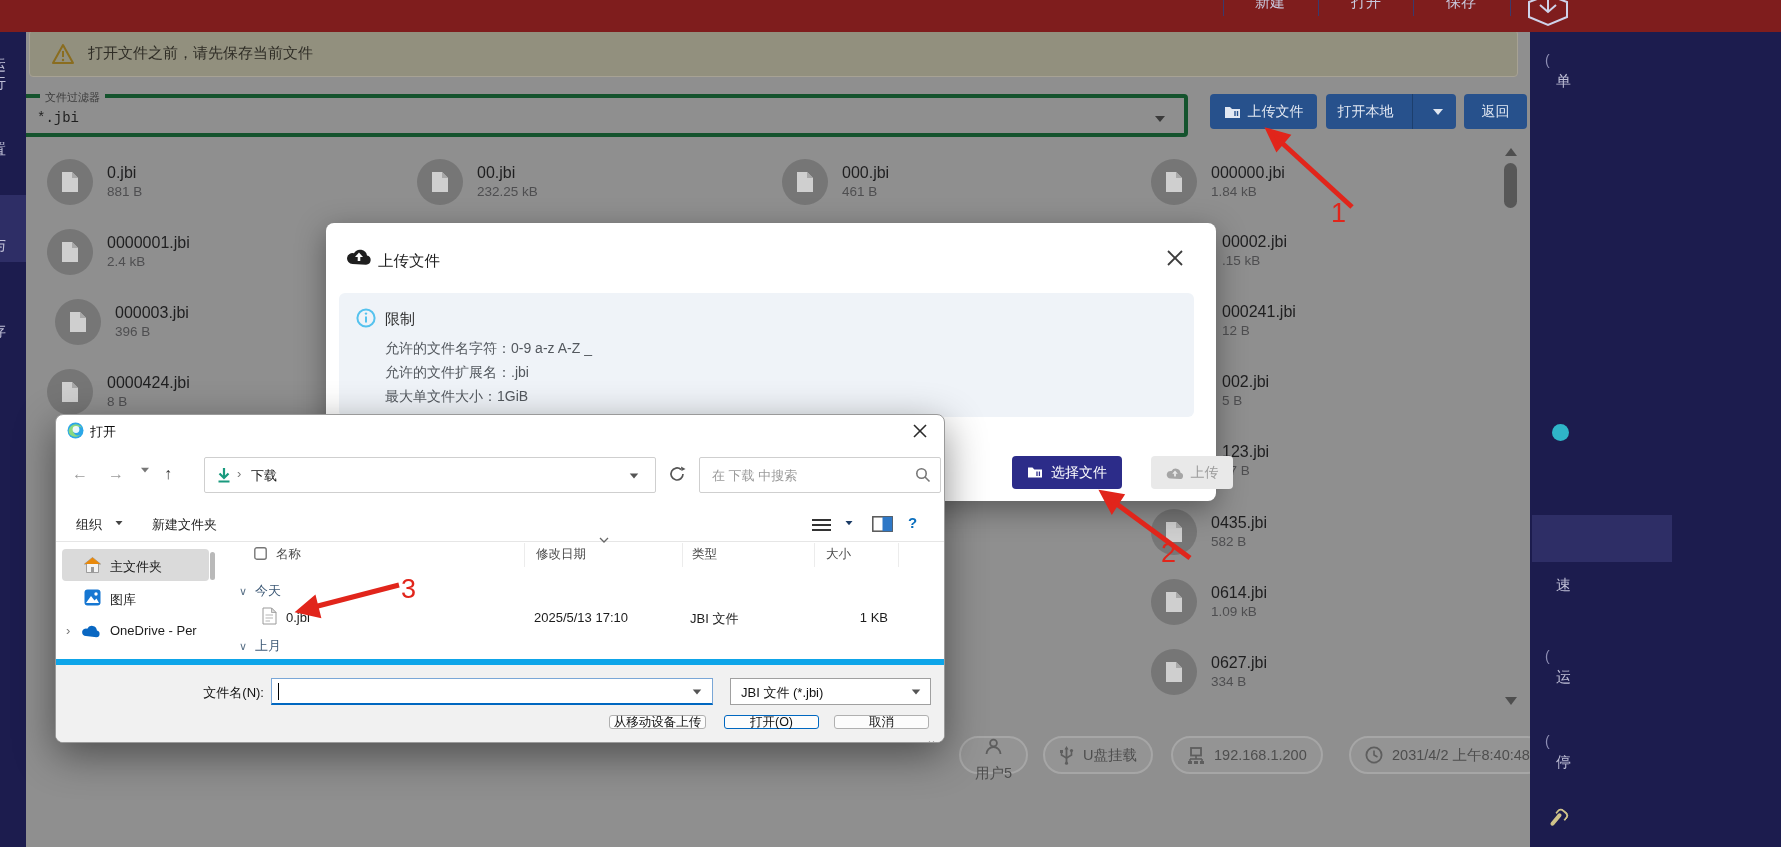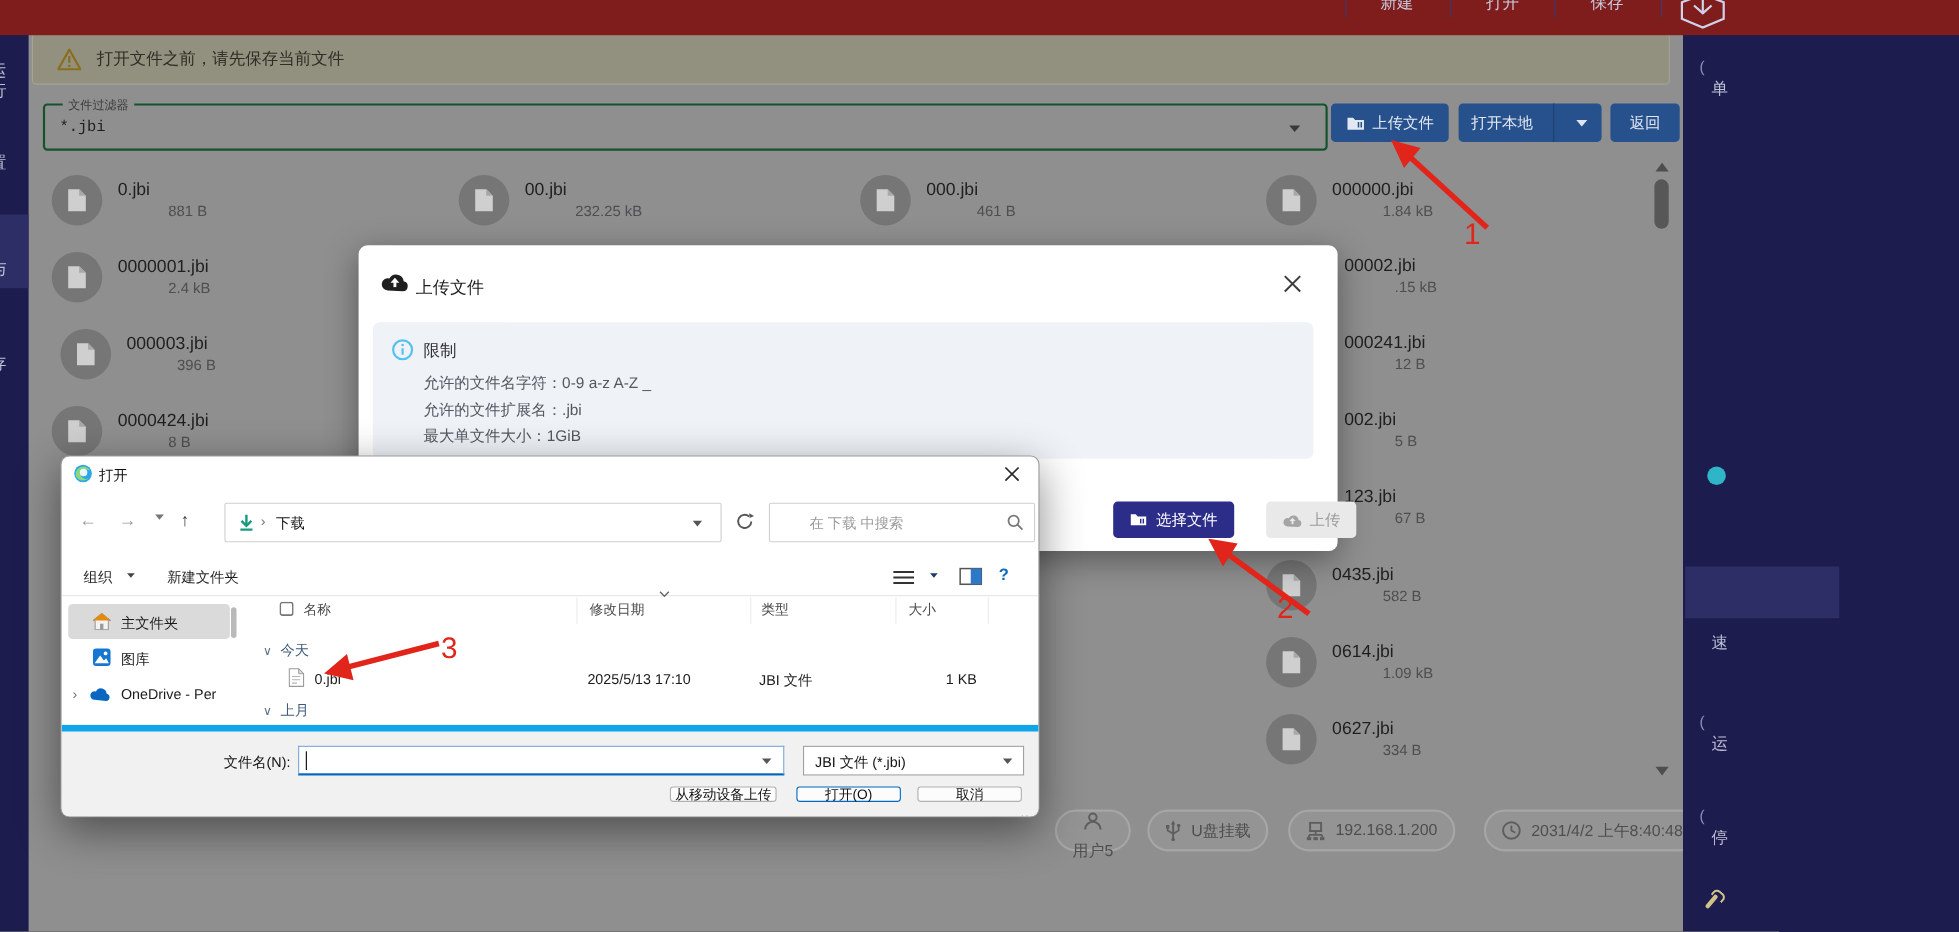--- a/index.html
+++ b/index.html
@@ -20,39 +20,39 @@
   .rail-arc{position:absolute;left:15px;font-size:14px;color:#8e8eb4;}
   .cyan-dot{position:absolute;left:22px;top:408px;width:17px;height:17px;border-radius:50%;background:#2fb5c8;}
   .wrench{position:absolute;left:24px;top:796px;width:4px;height:15px;background:#cfc28a;transform:rotate(40deg);border-radius:2px;}
   .wrench:after{content:"";position:absolute;left:-3px;top:-5px;width:9px;height:6px;border:2px solid #cfc28a;border-bottom:none;border-radius:5px 5px 0 0;}
   
   .blue-line{position:absolute;left:29px;top:20px;width:1495px;height:5px;background:#35598f;}
   .warn-banner{position:absolute;left:29px;top:30px;width:1489px;height:47px;background:#92907e;
                border:1px solid #a7a294;border-radius:4px;display:flex;align-items:center;box-sizing:border-box;}
   .warn-banner .txt{margin-left:14px;font-size:15px;color:#2f2d26;}
   .warn-tri{margin-left:22px;}
-  .filter-field{position:absolute;left:39px;top:94px;width:1168px;height:43px;border:2px solid #14532d;border-radius:4px;box-sizing:border-box;}
+  .filter-field{position:absolute;left:20px;top:94px;width:1168px;height:43px;border:4px solid #14532d;border-radius:4px;box-sizing:border-box;}
   .filter-label{position:absolute;left:16px;top:-8px;font-size:11px;color:#3c3c3c;background:#8f8f8f;padding:0 5px;}
   .filter-value{position:absolute;left:13px;top:12px;font-family:"Liberation Mono",monospace;font-size:14px;color:#1e1e1e;}
   .caret-down{width:0;height:0;border-left:5px solid transparent;border-right:5px solid transparent;border-top:6px solid #3a3a3a;}
   .filter-caret{position:absolute;left:1131px;top:18px;}
   .btn-blue{position:absolute;top:94px;height:35px;background:#27518c;color:#e2e8f2;font-size:14px;
             border-radius:4px;display:flex;align-items:center;justify-content:center;gap:7px;box-sizing:border-box;}
   .btn-upload{left:1210px;width:107px;}
   .btn-openlocal{left:1326px;width:130px;padding:0;}
   .btn-openlocal .main{flex:1;text-align:center;}
   .btn-openlocal .divider{width:1px;height:35px;background:#1d3f6d;}
   .btn-openlocal .arrowpart{width:36px;display:flex;align-items:center;justify-content:center;}
   .btn-openlocal .caret-down{border-top-color:#dfe6f0;}
   .btn-back{left:1464px;width:63px;}
   
   .fitem{position:absolute;display:flex;align-items:center;gap:14px;z-index:1;}
   .ficon{width:46px;height:46px;border-radius:50%;background:#767676;display:flex;align-items:center;justify-content:center;flex:none;}
   .fname{font-size:16px;color:#1f1f20;line-height:20px;white-space:nowrap;}
-  .fsize{font-size:13.5px;color:#4e4e50;line-height:18px;white-space:nowrap;margin-left:46px;}
+  .fsize{font-size:13.5px;color:#4e4e50;line-height:18px;white-space:nowrap;}
   
   .sb-tri-up{position:absolute;left:1505px;top:148px;width:0;height:0;border-left:6px solid transparent;border-right:6px solid transparent;border-bottom:8px solid #4e4e4e;z-index:1;}
   .sb-thumb{position:absolute;left:1504px;top:163px;width:13px;height:45px;background:#575757;border-radius:7px;z-index:1;}
   .sb-tri-dn{position:absolute;left:1505px;top:697px;width:0;height:0;border-left:6px solid transparent;border-right:6px solid transparent;border-top:8px solid #4e4e4e;z-index:1;}
   
   .pill{position:absolute;top:736px;height:38px;border:2px solid #a6a6a6;border-radius:21px;display:flex;align-items:center;
         gap:9px;padding:0 14px;color:#4e4e4e;font-size:14.5px;box-sizing:border-box;background:rgba(255,255,255,.05);white-space:nowrap;z-index:1;}
   
   .modal{position:absolute;left:326px;top:223px;width:890px;height:278px;background:#fff;border-radius:8px;
          box-shadow:0 8px 30px rgba(0,0,0,.38);z-index:5;}
@@ -73,21 +73,21 @@
   .dlg-title{position:absolute;left:34px;top:8px;font-size:13px;color:#0d0d0d;}
   .dlg-close{position:absolute;left:856px;top:8px;width:16px;height:16px;}
   .navchar{position:absolute;font-size:16px;color:#9b9b9b;top:50px;}
   .navchar.dark{color:#3a3a3a;}
   .navcaret{position:absolute;top:56px;transform:scale(.8);}
   .addr{position:absolute;left:148px;top:42px;width:452px;height:36px;border:1px solid #cfcfcf;border-radius:2px;box-sizing:border-box;background:#fff;}
   .addr .crumb{position:absolute;left:46px;top:9px;font-size:13px;color:#111;}
   .addr .chev{position:absolute;left:32px;top:8px;color:#777;font-size:13px;}
   .addr .caret-down{position:absolute;left:424px;top:15px;border-top-color:#555;transform:scale(.85);}
   .searchbox{position:absolute;left:643px;top:42px;width:242px;height:36px;border:1px solid #cfcfcf;border-radius:2px;box-sizing:border-box;background:#fff;}
-  .searchbox .ph{position:absolute;left:12px;top:9px;font-size:13px;color:#9a9a9a;margin-left:24px;}
+  .searchbox .ph{position:absolute;left:12px;top:9px;font-size:13px;color:#9a9a9a;}
   .tb-text{position:absolute;top:101px;font-size:13px;color:#1f1f1f;}
   .tb-caret{position:absolute;top:108px;transform:scale(.7);}
   .dlg-hr{position:absolute;left:0;top:126px;width:890px;height:1px;background:#e6e6e6;}
   .side-sel{position:absolute;left:6px;top:134px;width:147px;height:32px;background:#dadada;border-radius:4px;}
   .side-label{position:absolute;left:54px;font-size:13px;color:#1c1c1c;white-space:nowrap;}
   .side-scroll{position:absolute;left:154px;top:137px;width:5px;height:28px;background:#b9b9b9;border-radius:3px;}
   .hdr{position:absolute;top:131px;font-size:12.5px;color:#4a4a4a;}
   .colsep{position:absolute;top:128px;width:1px;height:24px;background:#ececec;}
   .grp{position:absolute;font-size:13px;color:#3e5a77;}
   .grp .v{color:#5a7187;margin-right:8px;font-size:11px;}

